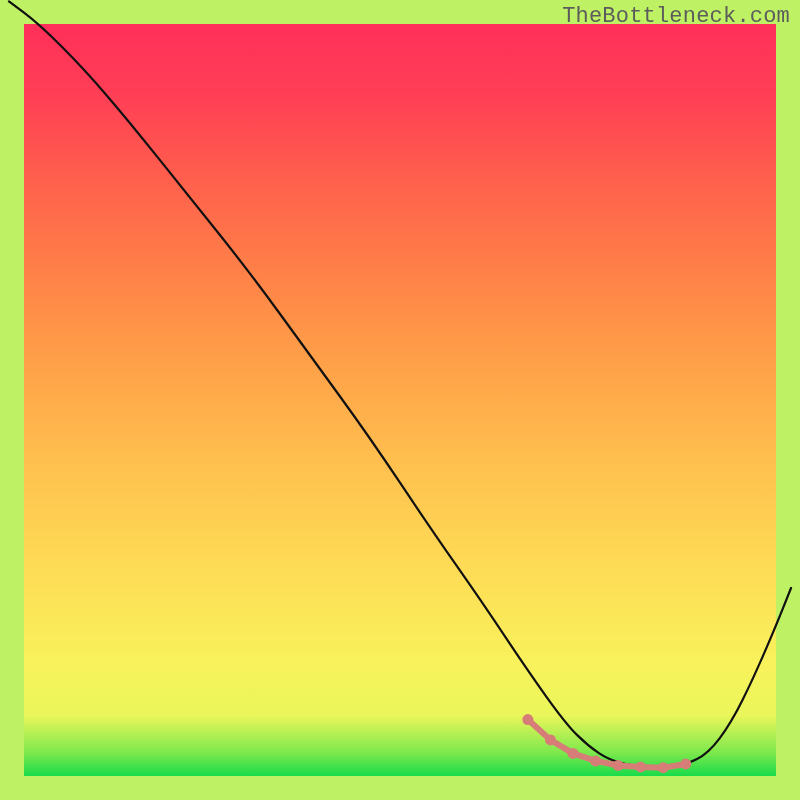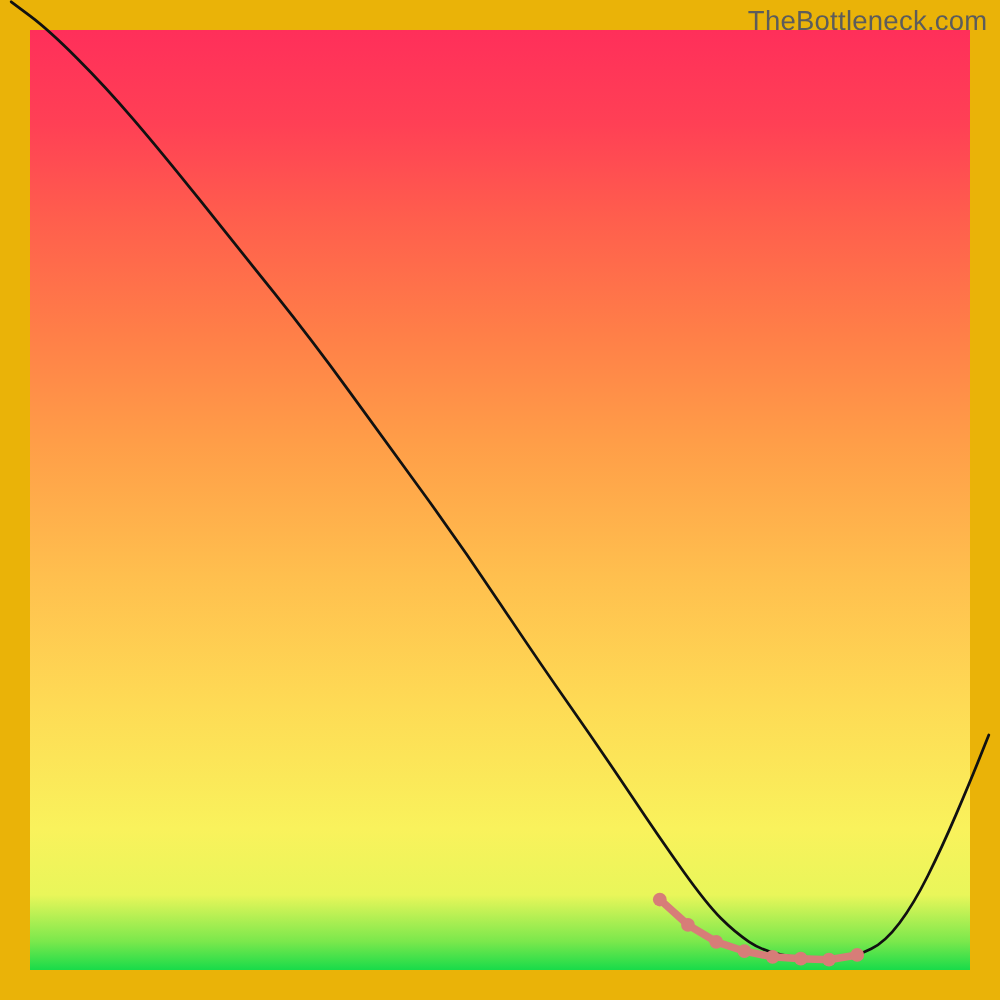--- a/index.html
+++ b/index.html
@@ -8,21 +8,22 @@
     width: 800px;
     height: 800px;
     background: #000;
     overflow: hidden;
     font-family: Arial, Helvetica, sans-serif;
   }
   .frame {
     position: relative;
     width: 800px;
     height: 800px;
-    background: #eab308;
+    background: #bef264;
+    font-family: Liberation Mono, monospace;
   }
   .watermark {
     position: absolute;
     top: 4px;
     right: 10px;
     color: #5c5c5c;
     font-size: 22px;
     font-weight: 500;
     letter-spacing: 0.2px;
     user-select: none;

